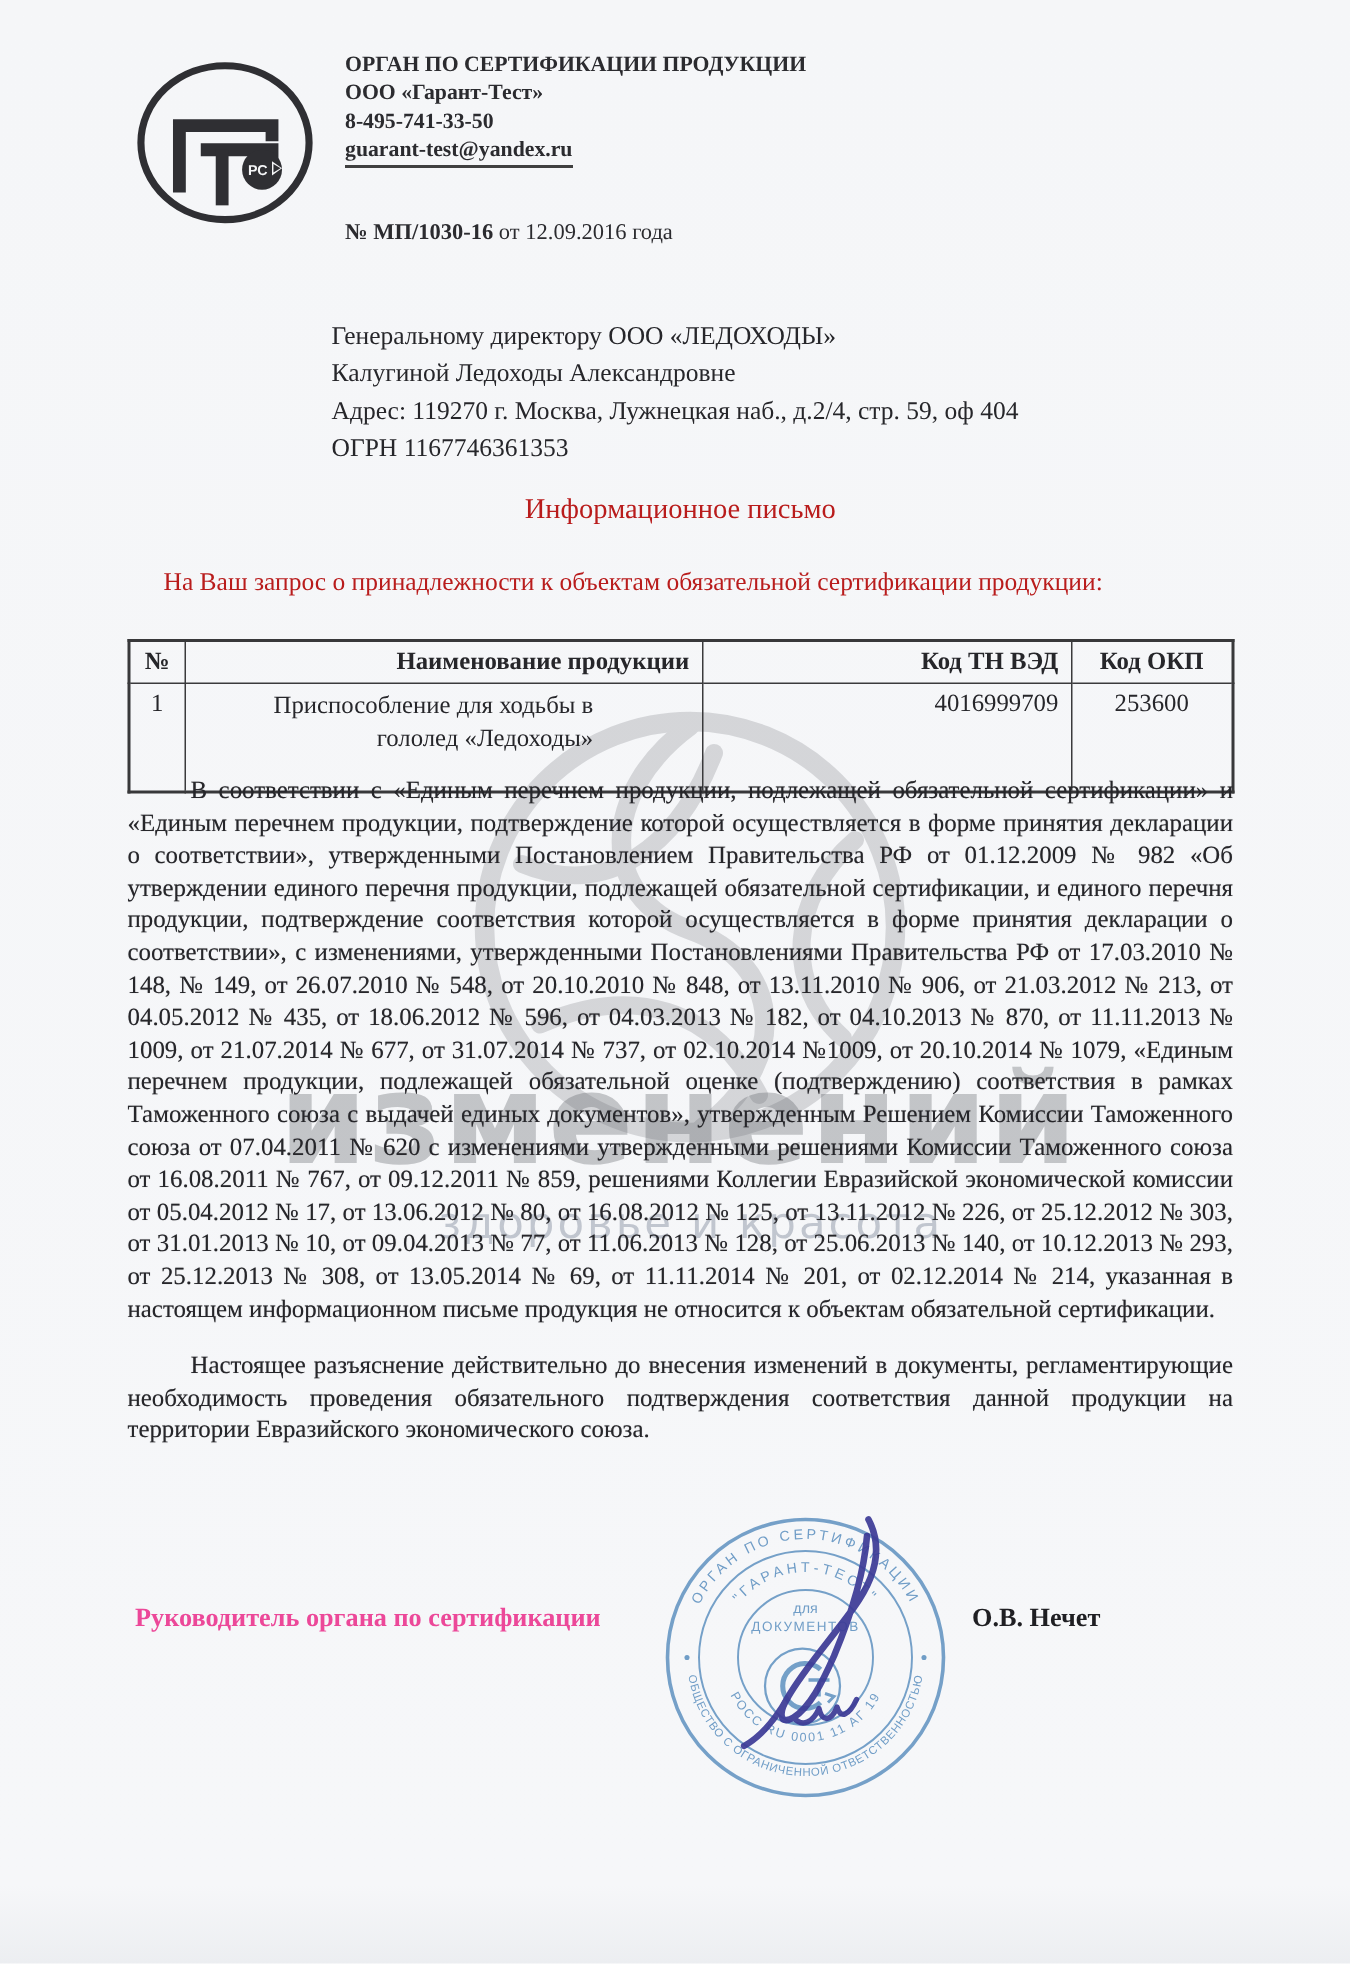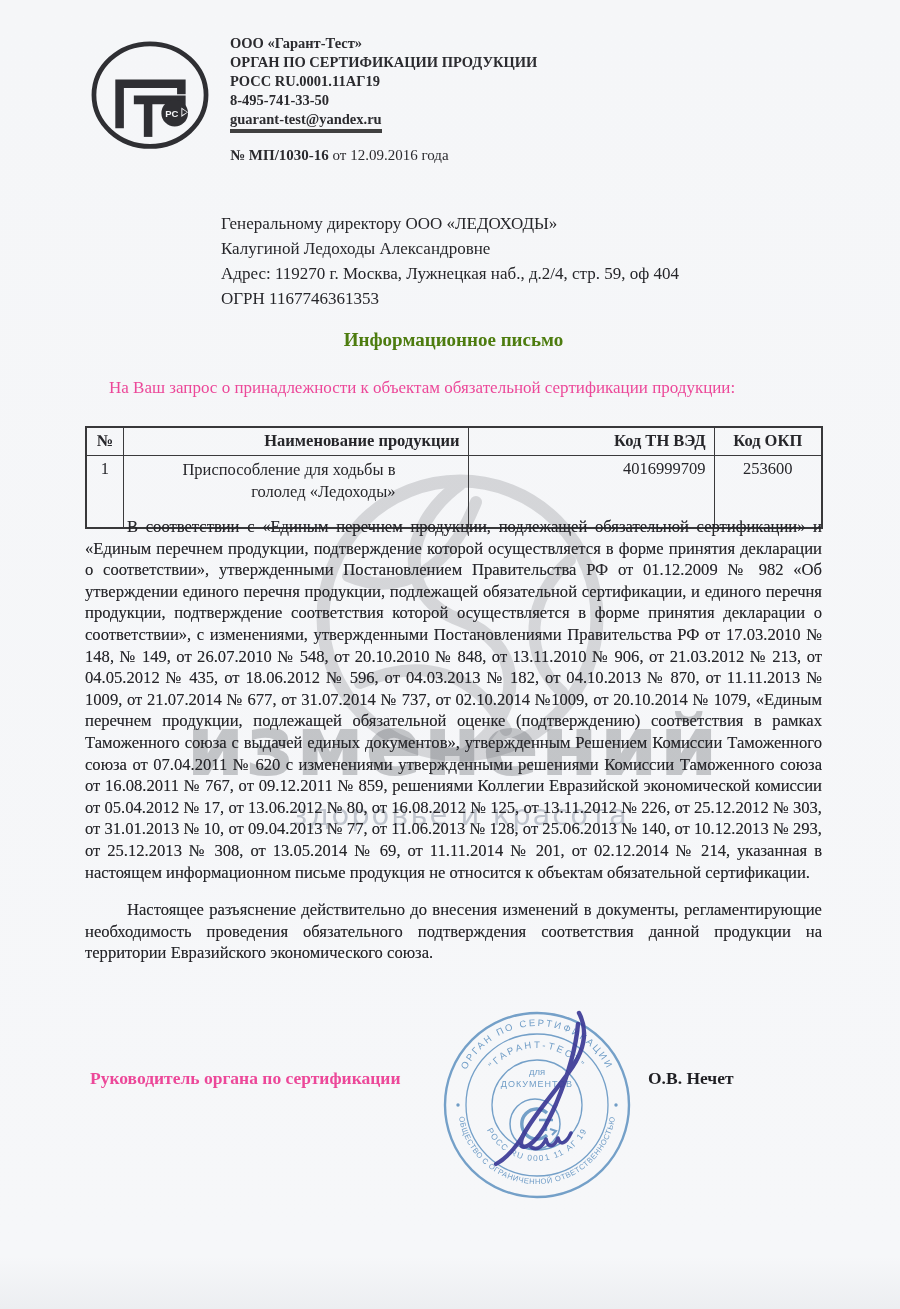--- a/index.html
+++ b/index.html
@@ -32,37 +32,37 @@
   
   .content{position:absolute;inset:0;z-index:2;}
 
   .logo-svg{position:absolute;left:88px;top:40px;}
 
   .letterhead{
     position:absolute;left:230px;top:34px;width:420px;
     font-size:14.5px;font-weight:bold;line-height:19px;color:#2b2b2f;
   }
   .letterhead .lh-line{white-space:nowrap;}
-  .lh-email{display:inline-block;border-bottom:4px solid #404040;}
+  .lh-email{display:inline-block;border-bottom:2px solid #404040;}
 
   .refline{position:absolute;left:230px;top:147px;font-size:15px;color:#2b2b2f;white-space:nowrap;}
   .refline .ref-bold{font-weight:bold;}
 
   .addressee{
     position:absolute;right:79px;top:211px;width:600px;
     text-align:left;font-size:17px;line-height:25px;color:#26262a;
   }
 
   .doc-title{
     position:absolute;left:85px;top:329px;width:737px;
-    text-align:center;font-weight:bold;font-size:19px;color:#4d7c0f;
+    text-align:center;font-weight:normal;font-size:19px;color:#b91c1c;
   }
   .intro{
     position:absolute;left:85px;top:378px;width:737px;
-    font-size:17px;text-indent:24px;color:#ec4899;
+    font-size:17px;text-indent:24px;color:#b91c1c;
   }
 
   table.codes{
     position:absolute;left:85px;top:426px;width:736px;
     border-collapse:collapse;table-layout:fixed;
     font-size:16.5px;color:#26262a;
   }
   table.codes th,table.codes td{
     border:1.6px solid #3a3a3c;vertical-align:top;
     padding:3px 8px 4px 8px;text-align:right;
@@ -120,23 +120,22 @@
       <path d="M 33,93 V 46 H 98 V 57" fill="none" stroke="#2f2f33" stroke-width="9"></path>
       <path d="M 48,63 H 98 V 74" fill="none" stroke="#2f2f33" stroke-width="9"></path>
       <path d="M 63,63 V 102" fill="none" stroke="#2f2f33" stroke-width="9"></path>
       <circle cx="91" cy="77" r="14" fill="#2f2f33"></circle>
       <text x="88" y="81" font-family="Liberation Sans, sans-serif" font-size="10" font-weight="bold" fill="#f5f6f8" text-anchor="middle">РС</text>
       <path d="M 98,71 L 105,76 L 98,81 Z" fill="#f5f6f8"></path>
       <path d="M 99,73 L 104,76 L 99,79 Z" fill="#2f2f33"></path>
     </svg>
 
     <div class="letterhead">
+      <div class="lh-line">ОРГАН  ПО СЕРТИФИКАЦИИ ПРОДУКЦИИ</div>
       <div class="lh-line">ООО  «Гарант-Тест»</div>
-      <div class="lh-line">ОРГАН  ПО СЕРТИФИКАЦИИ ПРОДУКЦИИ</div>
-      <div class="lh-line">РОСС RU.0001.11АГ19</div>
       <div class="lh-line">8-495-741-33-50</div>
       <div class="lh-line"><span class="lh-email">guarant-test@yandex.ru</span></div>
     </div>
 
     <div class="refline">
       <span class="ref-bold">№ МП/1030-16</span>
       <span>от 12.09.2016 года</span>
     </div>
 
     <div class="addressee">

